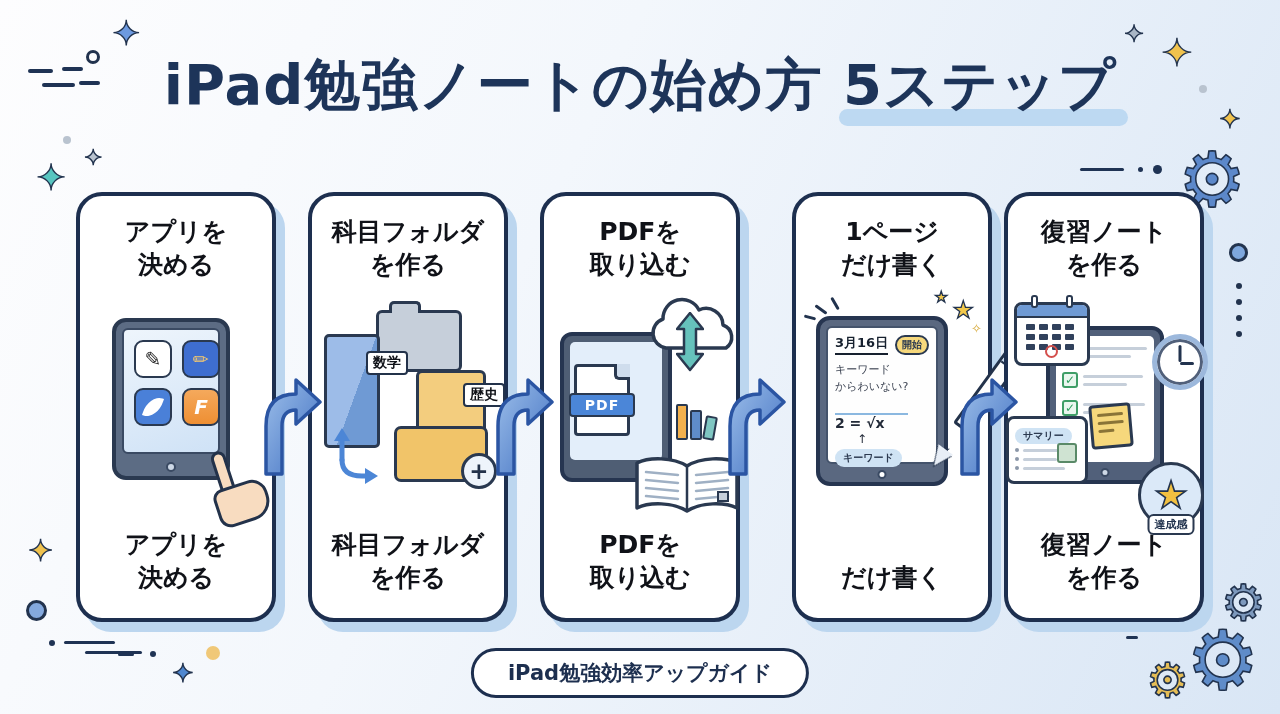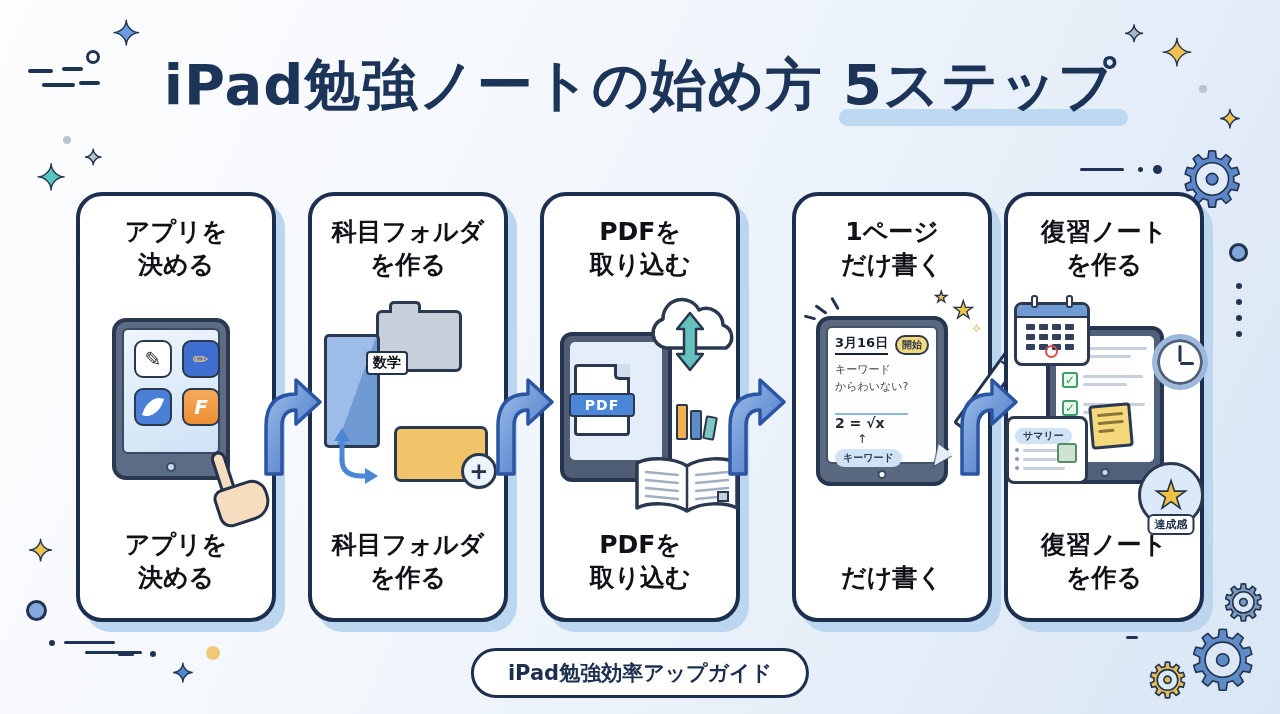--- a/index.html
+++ b/index.html
@@ -271,20 +271,23 @@
   <section class="card" style="left:308px">
     <div class="card-title top">
       <div>科目フォルダ</div>
       <div>を作る</div>
     </div>
     <div class="illus">
       <div class="f-gray"></div>
       <div class="b-math">
         <span class="folder-label" style="left:3px;top:14px">数学</span>
       </div>
+      <div class="f-hist">
+        <span class="folder-label" style="left:8px;top:10px">歴史</span>
+      </div>
       <div class="f-open">
         <div class="plus-circle">
             <span>+</span>
           </div>
       </div>
       <svg class="c2-arrow" width="56" height="62" viewBox="0 0 56 62">
         <path d="M12,36 L12,14" stroke="#4c86d6" stroke-width="5" fill="none" stroke-linecap="round"></path>
         <polygon points="12,4 4,17 20,17" fill="#4c86d6"></polygon>
         <path d="M12,36 q0,16 20,16 L36,52" stroke="#4c86d6" stroke-width="5" fill="none" stroke-linecap="round"></path>
         <polygon points="48,52 35,44 35,60" fill="#4c86d6"></polygon>

